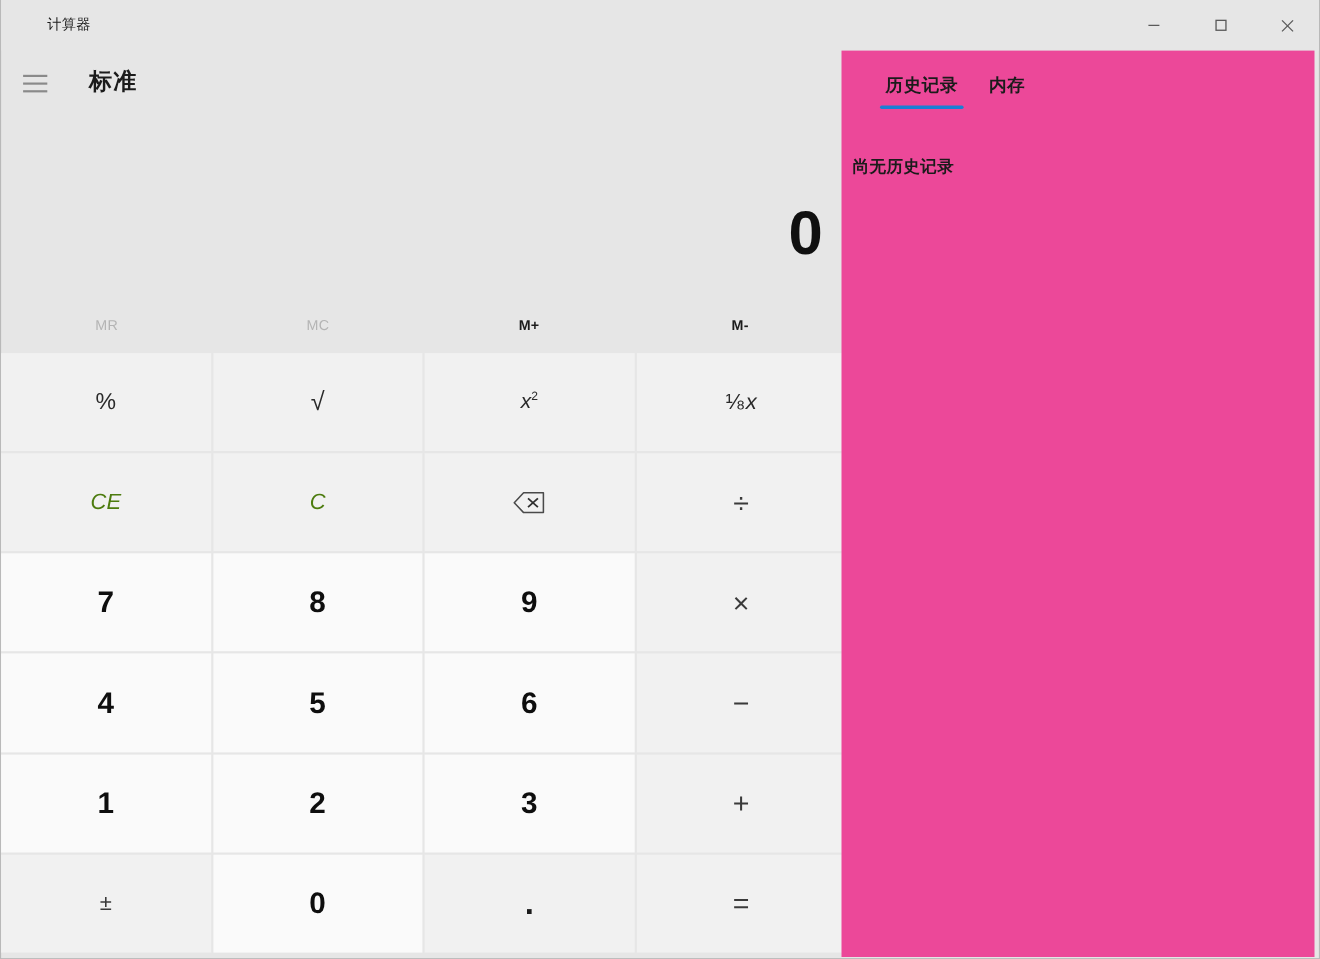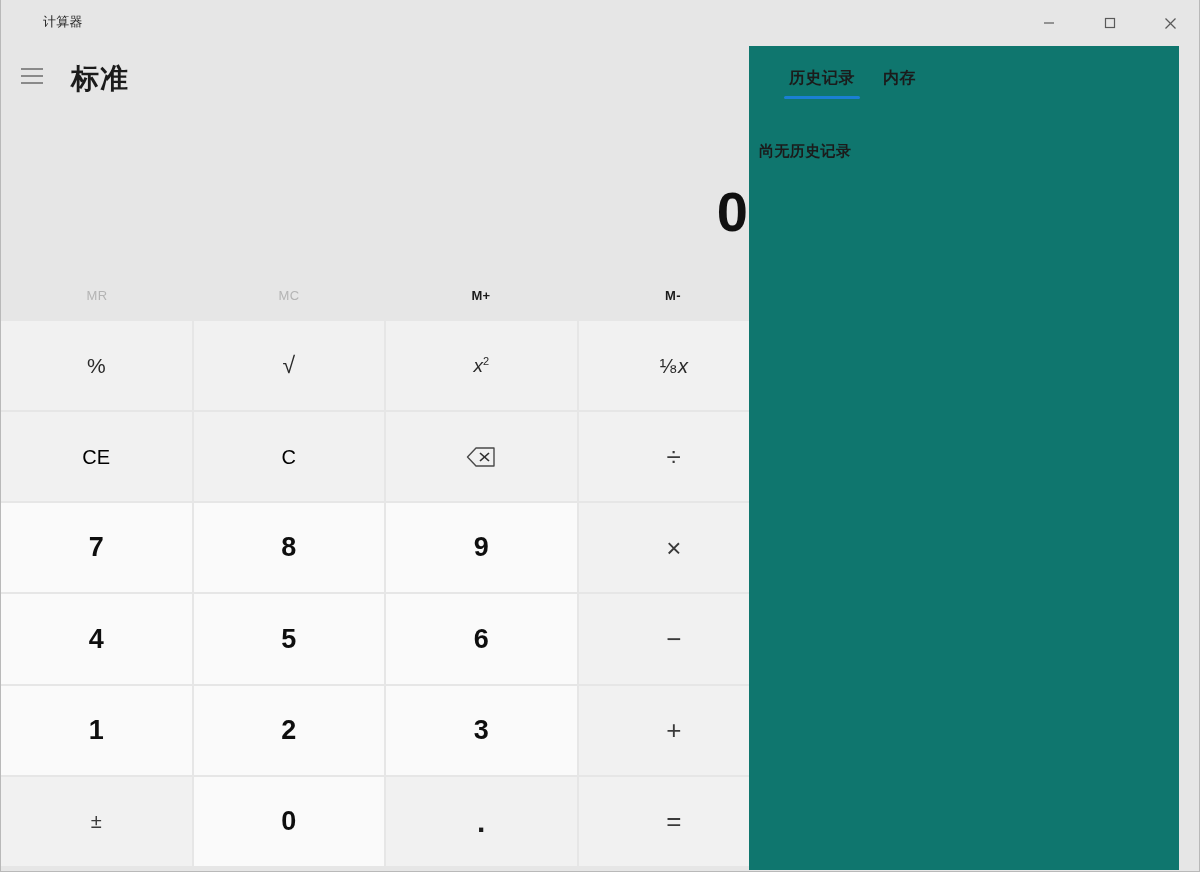--- a/index.html
+++ b/index.html
@@ -81,23 +81,23 @@
     gap: 5px;
   }
   .hamburger i {
     display: block;
     width: 22px;
     height: 2px;
     background: #8a8a8a;
   }
   .mode-title {
     position: absolute;
-    left: 70px;
+    left: 80px;
     top: 14px;
-    font-size: 28px;
+    font-size: 21px;
     font-weight: bold;
     color: #1b1b1b;
     letter-spacing: 1px;
     white-space: nowrap;
   }
 
   
   .display-area {
     position: absolute;
     left: 0;
@@ -163,41 +163,41 @@
     user-select: none;
   }
   .key.num {
     background: #fafafa;
     font-size: 27px;
     font-weight: bold;
     color: #0e0e0e;
   }
   .key.fn  { background: #f1f1f1; font-size: 20px; color: #2a2a2a; }
   .key.op  { background: #f1f1f1; color: #3a3a3a; }
-  .key.clr { background: #f1f1f1; font-size: 20px; color: #000000; }
+  .key.clr { background: #f1f1f1; font-size: 20px; color: #4d7c0f; font-style: italic; }
 
   .key .glyph-sqrt   { font-size: 23px; }
   .key .glyph-pct    { font-size: 21px; }
   .key .glyph-sq     { font-size: 19px; font-style: italic; }
   .key .glyph-sq sup { font-size: 11px; font-style: normal; vertical-align: super; }
   .key .glyph-inv    { font-size: 20px; text-align: right; }
   .key .glyph-inv em { font-style: italic; }
   .key .glyph-opsign { font-size: 26px; font-weight: 300; color: #3a3a3a; }
   .key .glyph-pm     { font-size: 20px; color: #3a3a3a; }
   .key .glyph-dot    { font-size: 30px; font-weight: bold; color: #1b1b1b; line-height: 0.5; }
   .key svg { display: block; }
 
   
   .sidepanel {
     position: absolute;
-    left: 748px;
+    left: 764px;
     top: 46px;
     width: 430px;
     height: 824px;
-    background: #0f766e;
+    background: #ec4899;
   }
   .tabs {
     position: absolute;
     left: 26px;
     top: 18px;
     display: flex;
     gap: 0;
   }
   .tab {
     position: relative;

